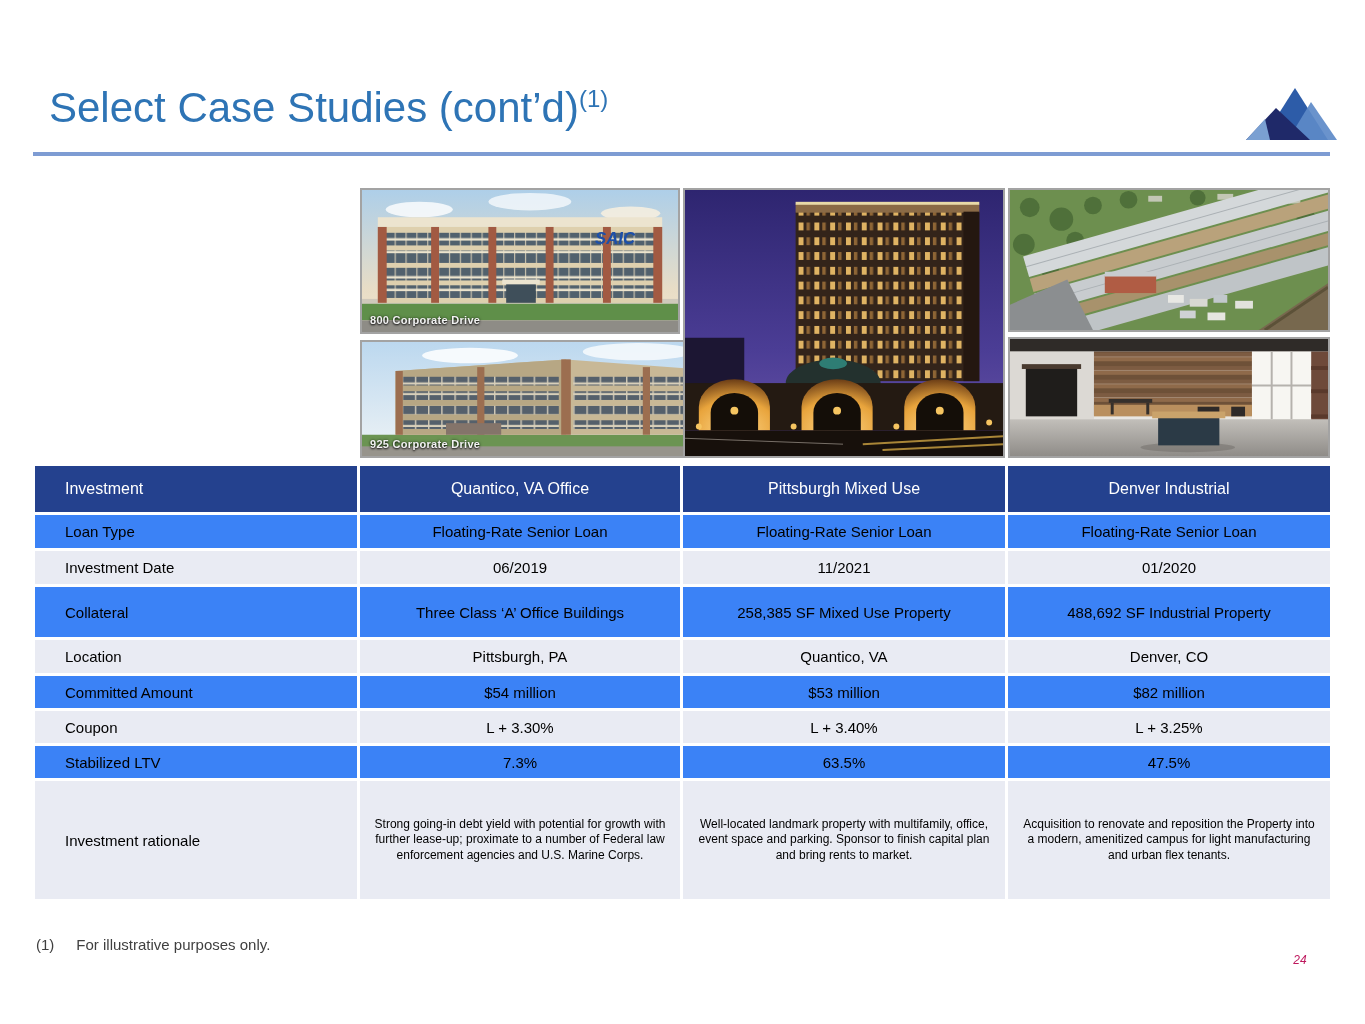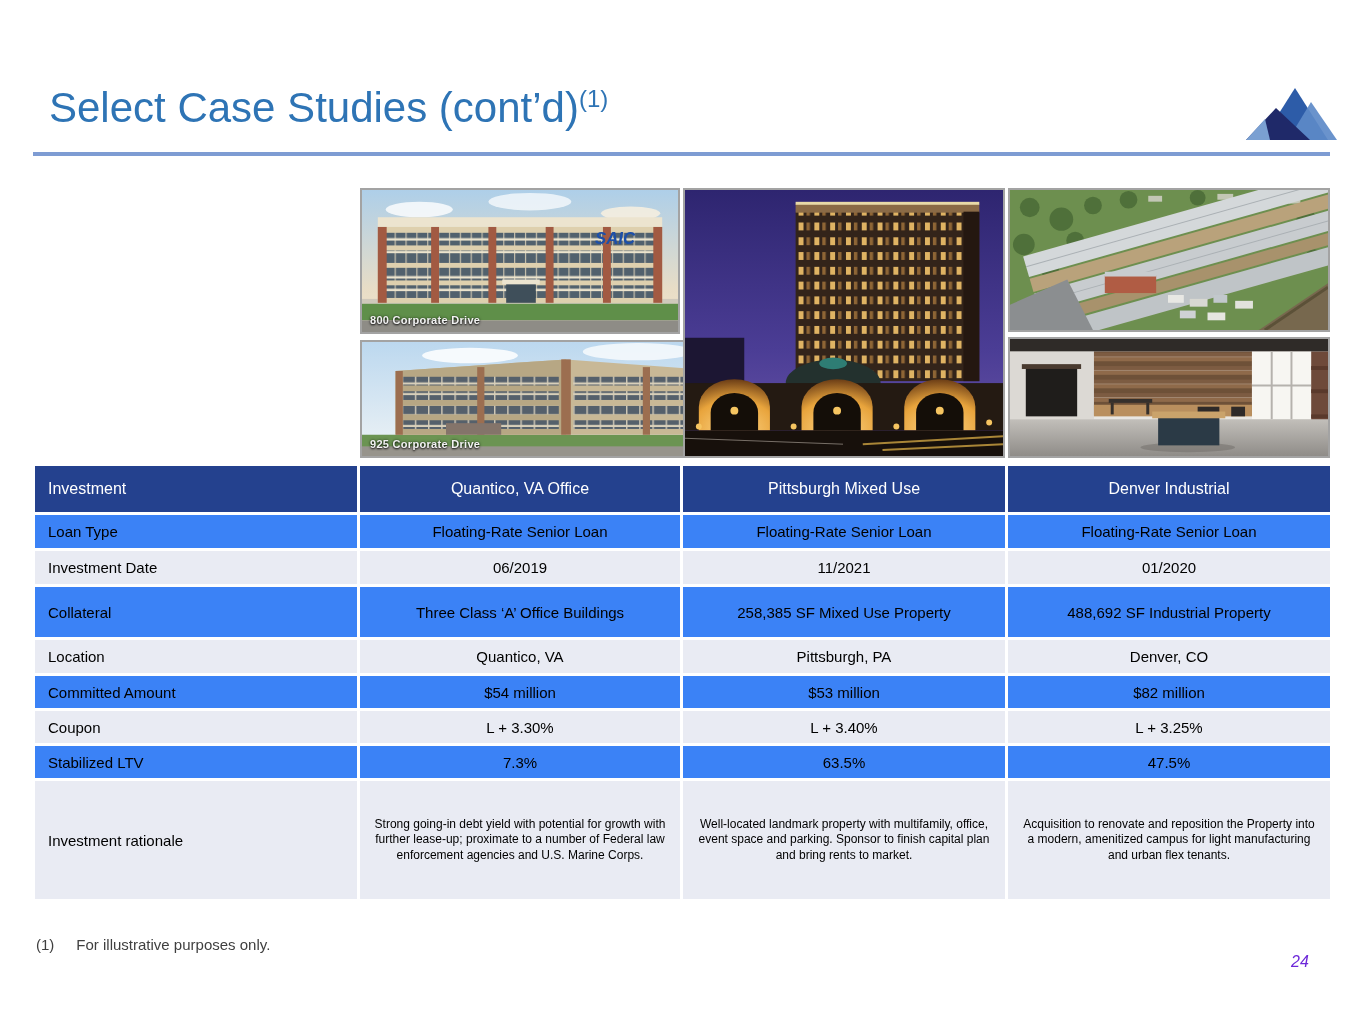--- a/index.html
+++ b/index.html
@@ -33,29 +33,29 @@
   
   .case-table{
     position:absolute;left:35px;top:466px;
     display:grid;
     grid-template-columns:322px 320px 322px 322px;
     grid-template-rows:46px 33px 33px 50px 33px 32px 32px 32px 118px;
     gap:3px;
   }
   .cell{display:flex;align-items:center;justify-content:center;text-align:center;font-size:15px;}
   .t-head{background:#24418E;color:#ffffff;font-size:16px;}
-  .t-head.first, .t-label{justify-content:flex-start;text-align:left;padding-left:13px;}
+  .t-head.first, .t-label{justify-content:flex-start;text-align:left;padding-left:30px;}
   .r-dark{background:#3b82f6;}
   .r-light{background:#E9EBF3;}
   .rationale{font-size:12px;line-height:1.3;padding:6px 14px;}
   
   .footnote{position:absolute;left:36px;top:936px;font-size:15px;color:#3f3f3f;}
   .footnote .fn-marker{display:inline-block;margin-right:22px;}
   .page-number{position:absolute;left:1278px;top:953px;width:44px;text-align:center;
-    font-size:16px;font-style:italic;color:#6d28d9;}
+    font-size:12px;font-style:italic;color:#be185d;}
 </style>
 </head>
 <body>
 
 <div class="slide">
 
   <div class="title"><span>Select Case Studies (cont’d)</span><sup>(1)</sup></div>
   <div class="title-rule"></div>
 
   <svg class="logo" viewBox="0 0 100 70" aria-hidden="true">
@@ -318,22 +318,22 @@
     <div class="cell r-light">06/2019</div>
     <div class="cell r-light">11/2021</div>
     <div class="cell r-light">01/2020</div>
 
     <div class="cell t-label r-dark">Collateral</div>
     <div class="cell r-dark">Three Class ‘A’ Office Buildings</div>
     <div class="cell r-dark">258,385 SF Mixed Use Property</div>
     <div class="cell r-dark">488,692 SF Industrial Property</div>
 
     <div class="cell t-label r-light">Location</div>
+    <div class="cell r-light">Pittsburgh, PA</div>
     <div class="cell r-light">Quantico, VA</div>
-    <div class="cell r-light">Pittsburgh, PA</div>
     <div class="cell r-light">Denver, CO</div>
 
     <div class="cell t-label r-dark">Committed Amount</div>
     <div class="cell r-dark">$54 million</div>
     <div class="cell r-dark">$53 million</div>
     <div class="cell r-dark">$82 million</div>
 
     <div class="cell t-label r-light">Coupon</div>
     <div class="cell r-light">L + 3.30%</div>
     <div class="cell r-light">L + 3.40%</div>

